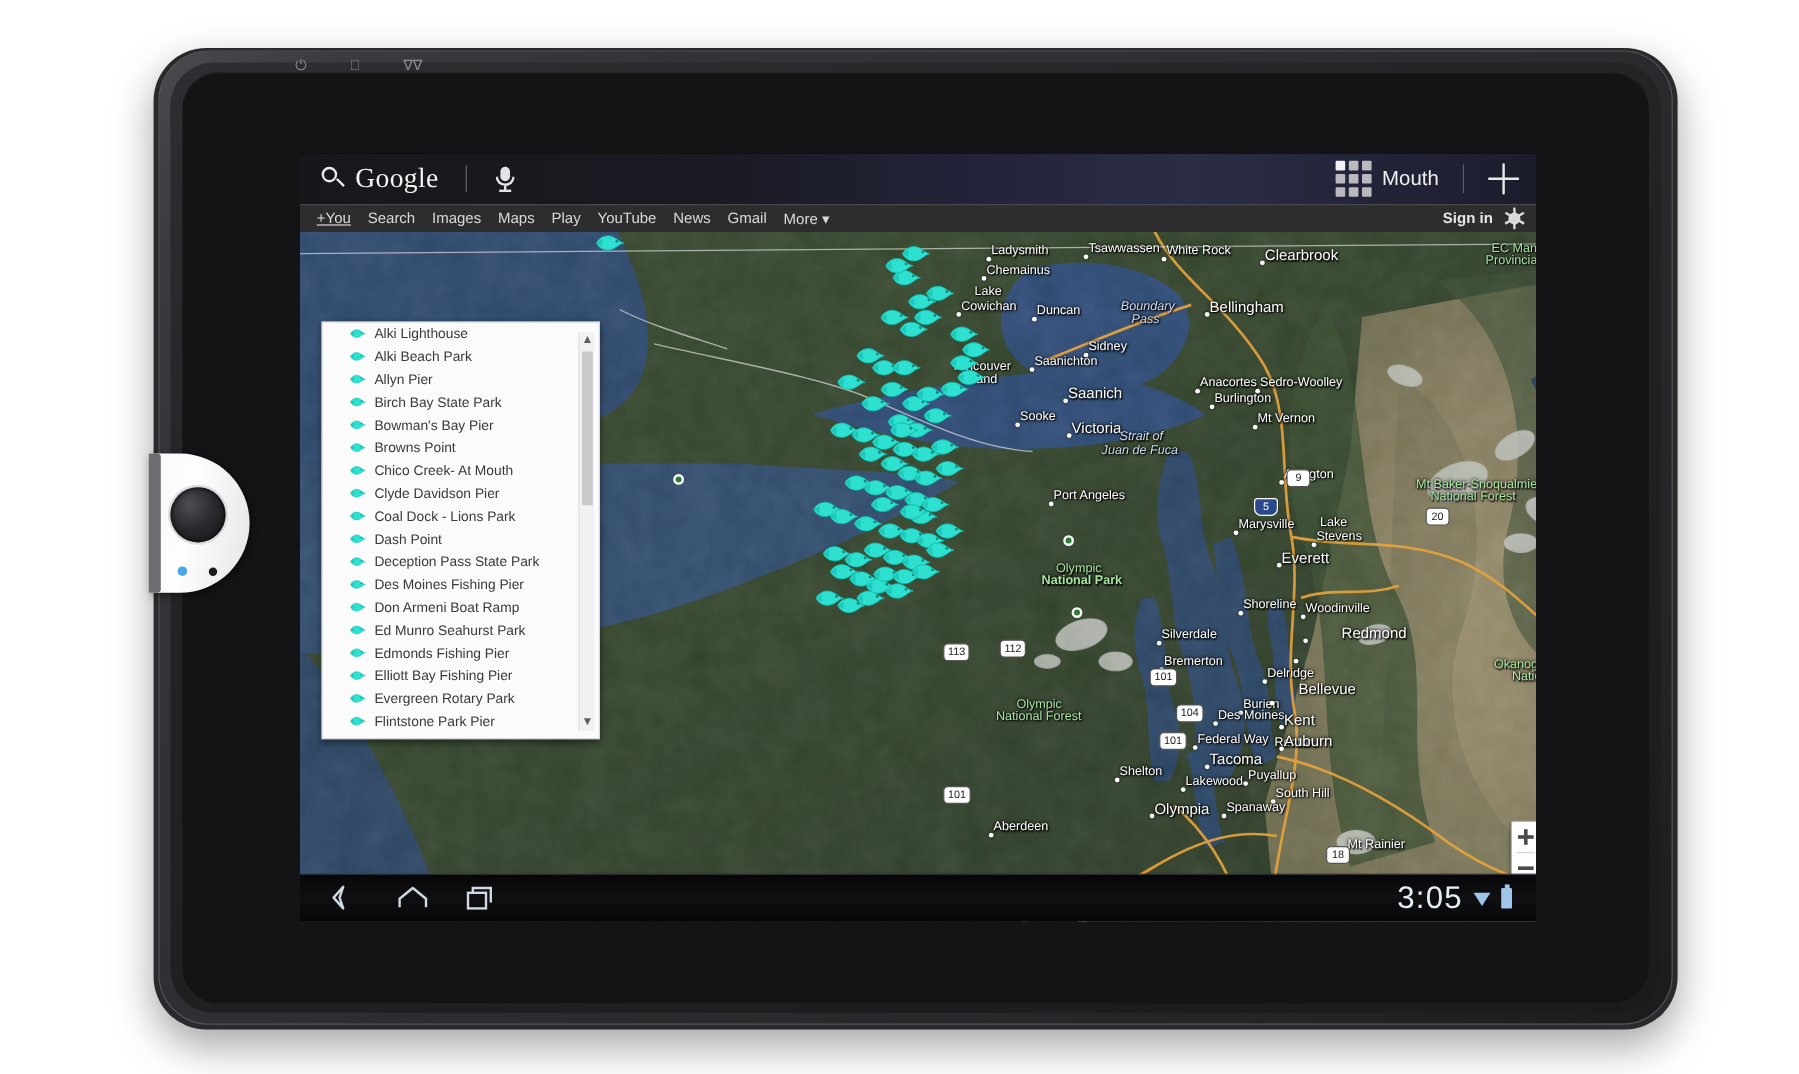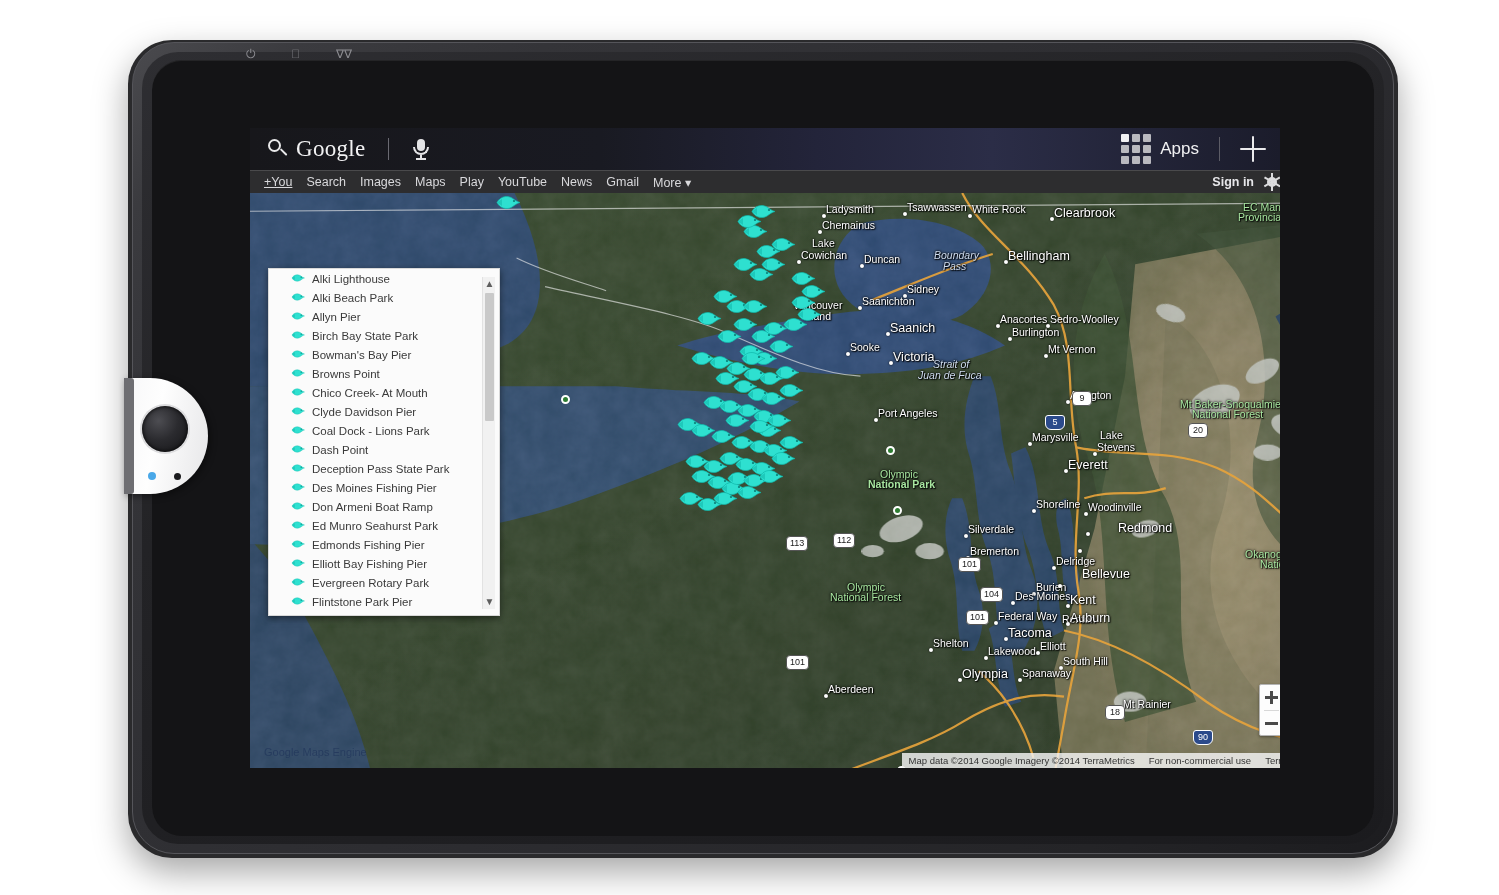--- a/index.html
+++ b/index.html
@@ -95,21 +95,21 @@
 
   .gnav {
     position:absolute; left:0; top:42px; width:1030px; height:23px;
     background:#2d2d2f; display:flex; align-items:center;
     border-top:1px solid #4a4a4c;
   }
   .gnav a {
     color:#d9d9dc; font-size:12.5px; text-decoration:none; padding:0 7px; white-space:nowrap;
   }
   .gnav .first { padding-left:14px;text-decoration:underline; }
-  .gnav-right { margin-left:auto; display:flex; align-items:center; padding-right:0; }
+  .gnav-right { margin-left:auto; display:flex; align-items:center; padding-right:10px; }
   .signin { color:#e7e7ea; font-size:12.5px; font-weight:bold; margin-right:10px;}
   .gear { width:16px; height:16px; position:relative; }
   .gear .gc { position:absolute; left:3px; top:3px; width:10px; height:10px; border-radius:50%; border:3px solid #dcdcde;}
   .gear .sp { position:absolute; left:7px; top:-1px; width:2.4px; height:18px; background:#dcdcde;}
   .gear .sp2 { transform:rotate(60deg); }
   .gear .sp3 { transform:rotate(120deg); }
 
   
   .map {
     position:absolute; left:0; top:65px; width:1048px; height:575px;
@@ -260,21 +260,21 @@
           <i class="lit"></i>
             <i></i>
             <i></i>
             <i></i>
             <i></i>
             <i></i>
             <i></i>
             <i></i>
             <i></i>
         </div>
-        <span class="apps-label">Apps</span>
+        <span class="apps-label">Mouth</span>
         <span class="plusdiv"></span>
         <div class="plus"></div>
       </div>
     </div>
 
     <div class="gnav">
       <a href="#" class="first">+You</a>
       <a href="#">Search</a>
       <a href="#">Images</a>
       <a href="#">Maps</a>
@@ -468,21 +468,21 @@
           <div class="map-label big" style="left: 820px; top: 400px;">Kent</div>
           <div class="city-dot" style="left: 816px; top: 429px;"></div>
           <div class="map-label big" style="left: 820px; top: 418px;">Auburn</div>
           <div class="city-dot" style="left: 744px; top: 428px;"></div>
           <div class="map-label " style="left: 748px; top: 417px;">Federal Way</div>
           <div class="city-dot" style="left: 754px; top: 444px;"></div>
           <div class="map-label big" style="left: 758px; top: 433px;">Tacoma</div>
           <div class="city-dot" style="left: 734px; top: 463px;"></div>
           <div class="map-label " style="left: 738px; top: 452px;">Lakewood</div>
           <div class="city-dot" style="left: 786px; top: 458px;"></div>
-          <div class="map-label " style="left: 790px; top: 447px;">Elliott</div>
+          <div class="map-label " style="left: 790px; top: 447px;">Puyallup</div>
           <div class="city-dot" style="left: 809px; top: 473px;"></div>
           <div class="map-label " style="left: 813px; top: 462px;">South Hill</div>
           <div class="city-dot" style="left: 768px; top: 485px;"></div>
           <div class="map-label " style="left: 772px; top: 474px;">Spanaway</div>
           <div class="city-dot" style="left: 708px; top: 485px;"></div>
           <div class="map-label big" style="left: 712px; top: 474px;">Olympia</div>
           <div class="city-dot" style="left: 679px; top: 455px;"></div>
           <div class="map-label " style="left: 683px; top: 444px;">Shelton</div>
           <div class="city-dot" style="left: 574px; top: 501px;"></div>
           <div class="map-label " style="left: 578px; top: 490px;">Aberdeen</div>
@@ -1023,15 +1023,40 @@
             <div class="sb-up">▲</div>
             <div class="sb-thumb"></div>
             <div class="sb-dn">▼</div>
           </div>
         </div>
       </div>
 
       <div class="engine-credit">Google Maps Engine</div>
     </div>
 
+    <div class="navbar">
+      <div class="nav-ico nav-back">
+        <svg width="32" height="24" viewBox="0 0 32 24">
+          <path d="M14 3 L6 12 L14 21 L11 12 Z" fill="none" stroke="#cfd8e3" stroke-width="2" stroke-linejoin="round"></path>
+        </svg>
+      </div>
+      <div class="nav-ico nav-home">
+        <svg width="32" height="24" viewBox="0 0 32 24">
+          <path d="M5 20 L5 13 L16 4 L27 13 L27 20" fill="none" stroke="#cfd8e3" stroke-width="2" stroke-linejoin="round"></path>
+        </svg>
+      </div>
+      <div class="nav-ico nav-recent">
+        <svg width="32" height="24" viewBox="0 0 32 24">
+          <rect x="6" y="8" width="15" height="13" fill="none" stroke="#cfd8e3" stroke-width="2"></rect>
+          <path d="M10 8 L10 4 L25 4 L25 16" fill="none" stroke="#cfd8e3" stroke-width="2"></path>
+        </svg>
+      </div>
+      <div class="nav-right">
+        <span class="clock">3:05</span>
+        <svg class="wifi" viewBox="0 0 16 14">
+          <path d="M1 2 L15 2 L8 13 Z" fill="#9fc6e8"></path>
+        </svg>
+        <span class="batt"></span>
+      </div>
+    </div>
 
   </div>
 </div>
 
 </body></html>

